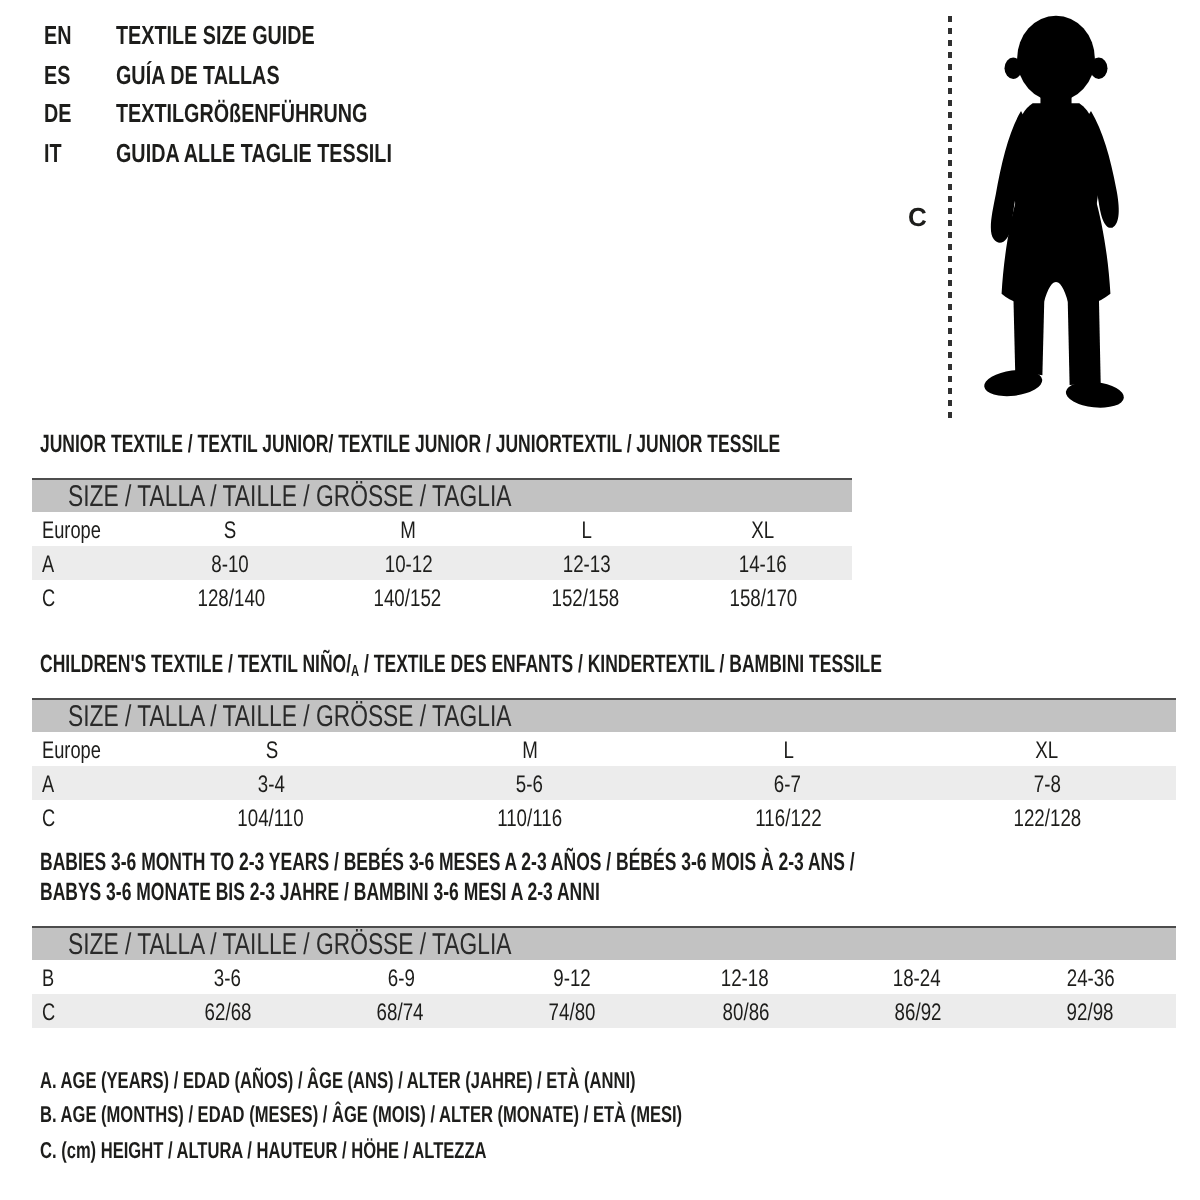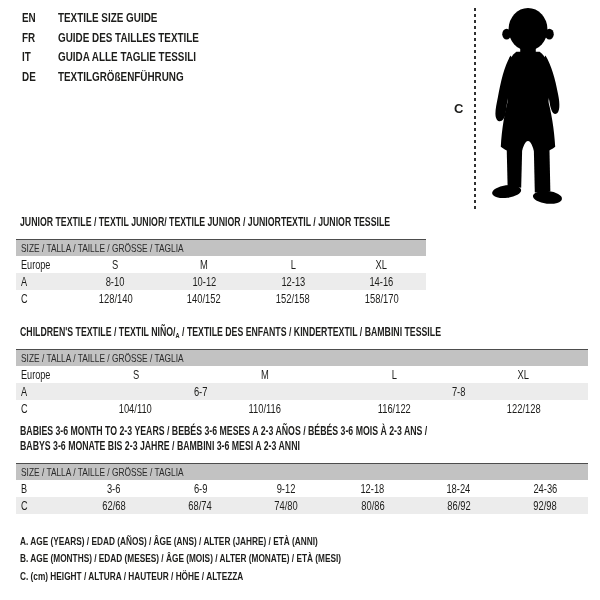--- a/index.html
+++ b/index.html
@@ -34,21 +34,21 @@
   #t3-title { top:424px; }
   .subchar { font-size:8px; vertical-align:-2px; }
 
   
   .tbl { position:absolute; left:16px; border-top:1.5px solid #4d4d4d; }
   #table1 { top:239px; width:410px; }
   #table2 { top:349px; width:572px; }
   #table3 { top:463px; width:572px; }
   .hdr {
     height:16px; background:#c2c2c2; display:flex; align-items:center;
-    padding-left:5px; font-size:11px; color:#2a2a2a;
+    padding-left:18px; font-size:15px; color:#2a2a2a;
   }
   .trow { display:flex; height:17px; align-items:center; font-size:12px; }
   .trow.shaded { background:#ececec; }
   .lbl { width:55px; padding-left:5px; box-sizing:border-box; flex:none; }
   .cell { flex:1 1 0; text-align:center; }
 
   
   .footnotes { position:absolute; left:20px; top:533px; font-weight:bold; font-size:11.5px; }
   .fline { display:block; height:17.3px; line-height:17.3px; transform:scaleX(0.72); transform-origin:left center; white-space:nowrap; }
 </style>
@@ -56,30 +56,30 @@
 <body>
 
 <div class="canvas">
 
   <div class="lang-list">
     <div class="lang-row">
       <span class="lang-code"><span class="sxl">EN</span></span>
       <span class="sxl">TEXTILE SIZE GUIDE</span>
     </div>
     <div class="lang-row">
-      <span class="lang-code"><span class="sxl">FR</span></span>
-      <span class="sxl">GUIDE DES TAILLES TEXTILE</span>
+      <span class="lang-code"><span class="sxl">ES</span></span>
+      <span class="sxl">GUÍA DE TALLAS</span>
+    </div>
+    <div class="lang-row">
+      <span class="lang-code"><span class="sxl">DE</span></span>
+      <span class="sxl">TEXTILGRÖßENFÜHRUNG</span>
     </div>
     <div class="lang-row">
       <span class="lang-code"><span class="sxl">IT</span></span>
       <span class="sxl">GUIDA ALLE TAGLIE TESSILI</span>
-    </div>
-    <div class="lang-row">
-      <span class="lang-code"><span class="sxl">DE</span></span>
-      <span class="sxl">TEXTILGRÖßENFÜHRUNG</span>
     </div>
   </div>
 
   <div class="height-line"></div>
   <div class="height-label">C</div>
   <svg class="baby" viewBox="0 0 96 212" aria-hidden="true">
     <g fill="#000000">
       <ellipse cx="48" cy="25" rx="20" ry="22"></ellipse>
       <ellipse cx="26" cy="30" rx="4.5" ry="5.5"></ellipse>
       <ellipse cx="70" cy="30" rx="4.5" ry="5.5"></ellipse>
@@ -134,20 +134,22 @@
     </div>
     <div class="trow">
       <span class="lbl"><span class="sxl">Europe</span></span>
       <span class="cell"><span class="sxc">S</span></span>
       <span class="cell"><span class="sxc">M</span></span>
       <span class="cell"><span class="sxc">L</span></span>
       <span class="cell"><span class="sxc">XL</span></span>
     </div>
     <div class="trow shaded">
       <span class="lbl"><span class="sxl">A</span></span>
+      <span class="cell"><span class="sxc">3-4</span></span>
+      <span class="cell"><span class="sxc">5-6</span></span>
       <span class="cell"><span class="sxc">6-7</span></span>
       <span class="cell"><span class="sxc">7-8</span></span>
     </div>
     <div class="trow">
       <span class="lbl"><span class="sxl">C</span></span>
       <span class="cell"><span class="sxc">104/110</span></span>
       <span class="cell"><span class="sxc">110/116</span></span>
       <span class="cell"><span class="sxc">116/122</span></span>
       <span class="cell"><span class="sxc">122/128</span></span>
     </div>

